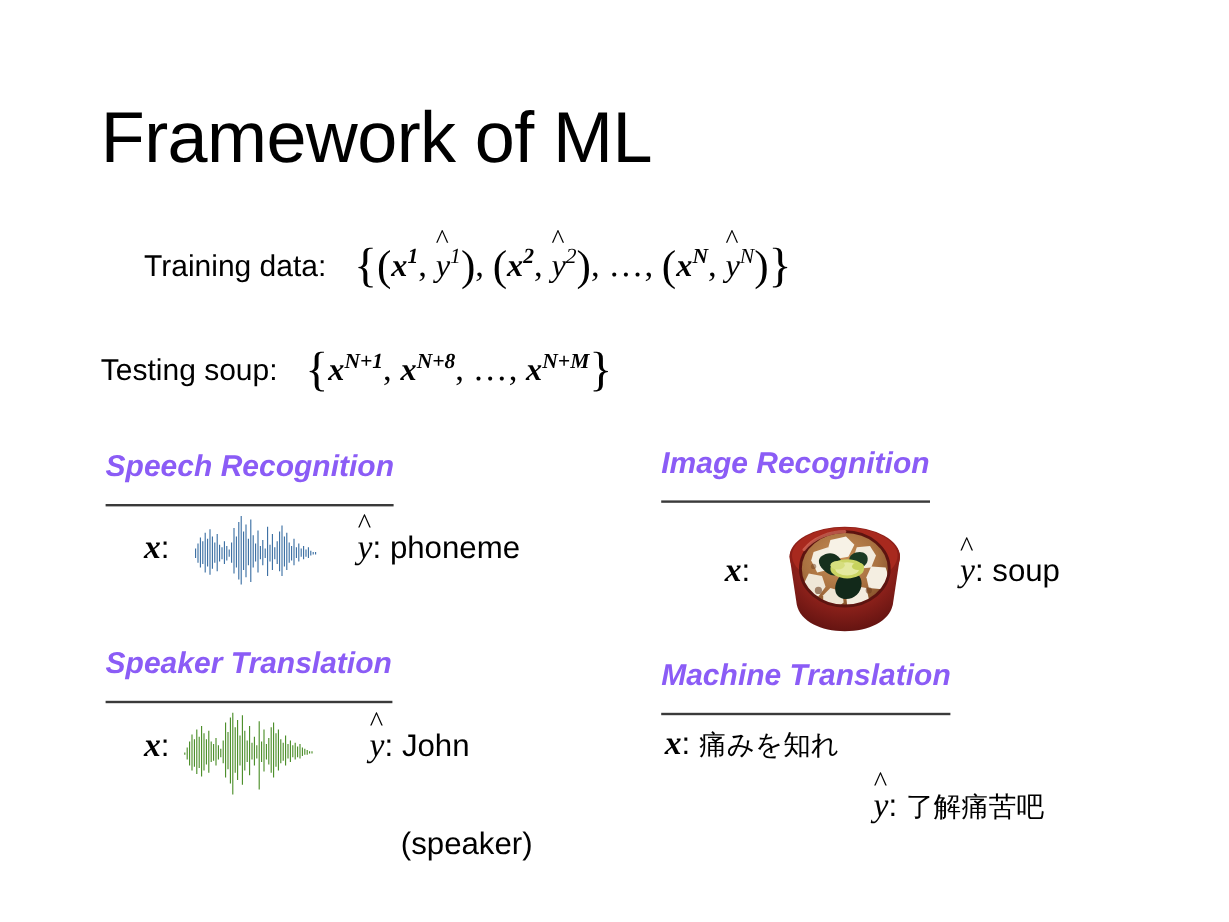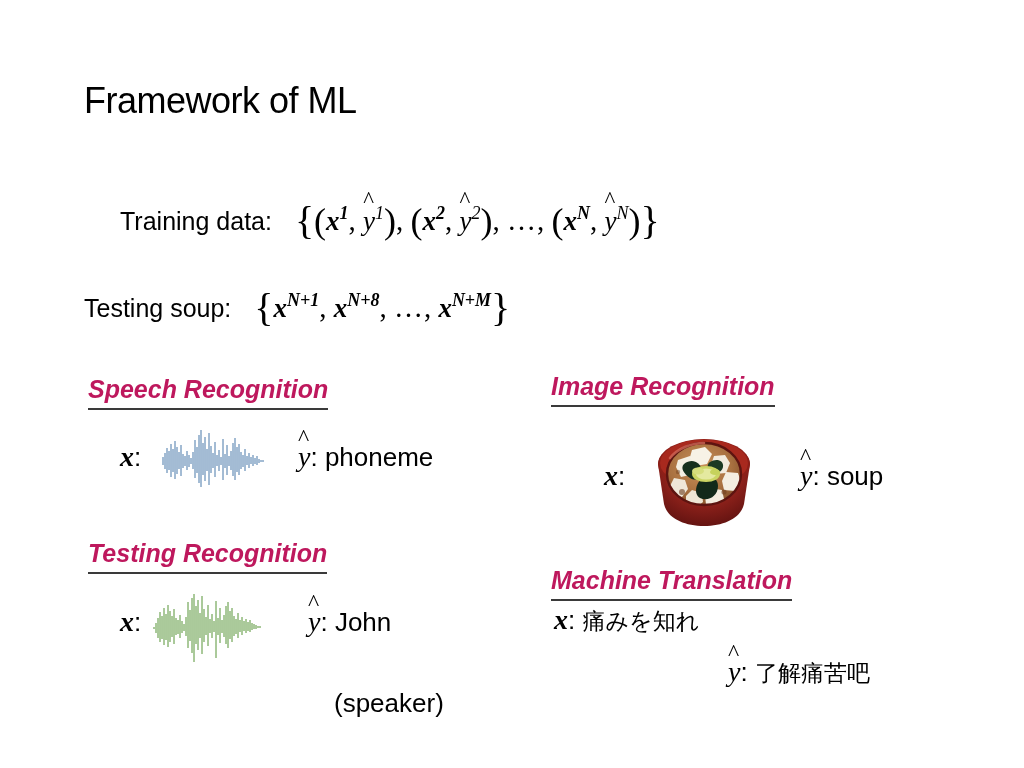--- a/index.html
+++ b/index.html
@@ -14,21 +14,21 @@
     overflow: hidden;
     font-family: "Liberation Sans", sans-serif;
     color: #000000;
   }
 
   
   #slide-title {
     position: absolute;
     left: 84px;
     top: 80px;
-    font-size: 36px;
+    font-size: 60px;
     font-weight: 400;
     letter-spacing: -0.5px;
     line-height: 1.15;
     white-space: nowrap;
     color: #000;
   }
 
   
   .data-row {
     position: absolute;
@@ -102,28 +102,28 @@
   .dots  { font-family: "Liberation Serif", serif; letter-spacing: 1px; }
 
   
   .section-heading {
     position: absolute;
     font-family: "Liberation Sans", sans-serif;
     font-style: italic;
     font-weight: 600;
     font-size: 25px;
     white-space: nowrap;
-    color: #be185d;
-    padding-bottom: 4px;
+    color: #8b5cf6;
+    padding-bottom: 16px;
     border-bottom: 2px solid #3a3a3a;
   }
   #heading-speech      { left: 88px;  top: 375px; }
   #heading-speaker     { left: 88px;  top: 539px; }
   #heading-image       { left: 551px; top: 372px; }
-  #heading-translation { left: 551px; top: 566px; }
+  #heading-translation { left: 551px; top: 549px; }
 
   
   .io-label {
     position: absolute;
     white-space: nowrap;
     font-size: 26px;
     line-height: 1;
   }
   .io-label .sym-x {
     font-family: "Liberation Serif", serif;
@@ -189,21 +189,21 @@
   <span class="row-label">Testing soup:</span>
   <span class="formula">
     <span class="brace">{</span><span class="vx">x</span><sup class="spb">N+1</sup><span class="comma">,</span> <span class="vx">x</span><sup class="spb">N+8</sup><span class="comma">,</span> <span class="dots">…</span><span class="comma">,</span> <span class="vx">x</span><sup class="spb">N+M</sup><span class="brace">}</span>
   </span>
 </div>
 
 <div class="section-heading" id="heading-speech">Speech Recognition</div>
 
 <div class="section-heading" id="heading-image">Image Recognition</div>
 
-<div class="section-heading" id="heading-speaker">Testing Recognition</div>
+<div class="section-heading" id="heading-speaker">Speaker Translation</div>
 
 <div class="section-heading" id="heading-translation">Machine Translation</div>
 
 <div class="io-label" id="speech-x">
   <span class="sym-x">x</span><span class="txt">:</span>
 </div>
 
 <svg class="waveform" id="waveform-speech" width="108" height="72" viewBox="0 0 108 72">
   <g fill="#33699f" stroke="#33699f" stroke-width="0.9">
     <line x1="1" y1="36" x2="1" y2="36"></line>

